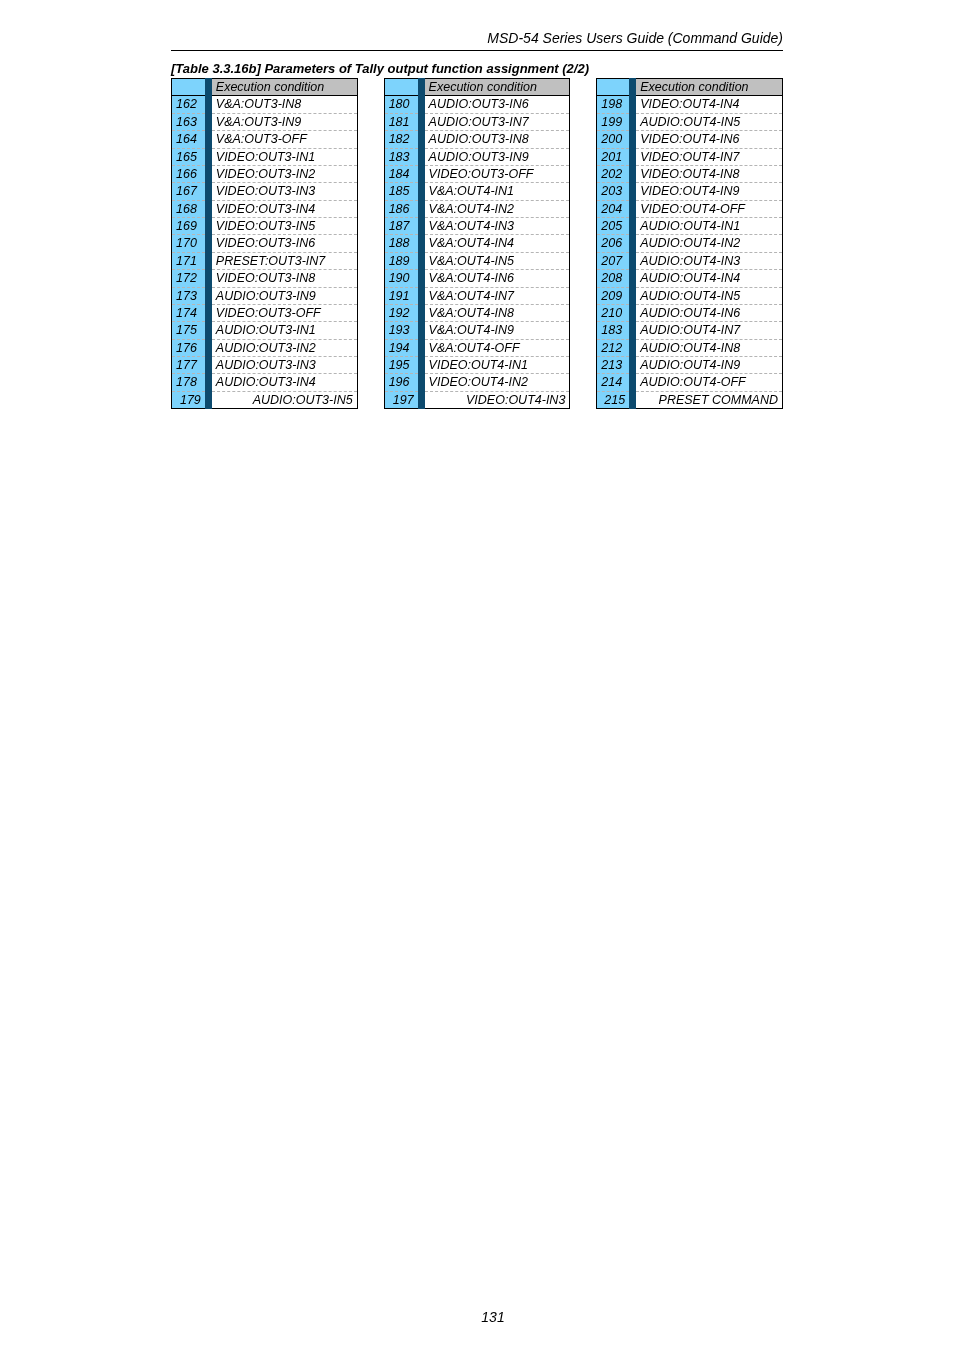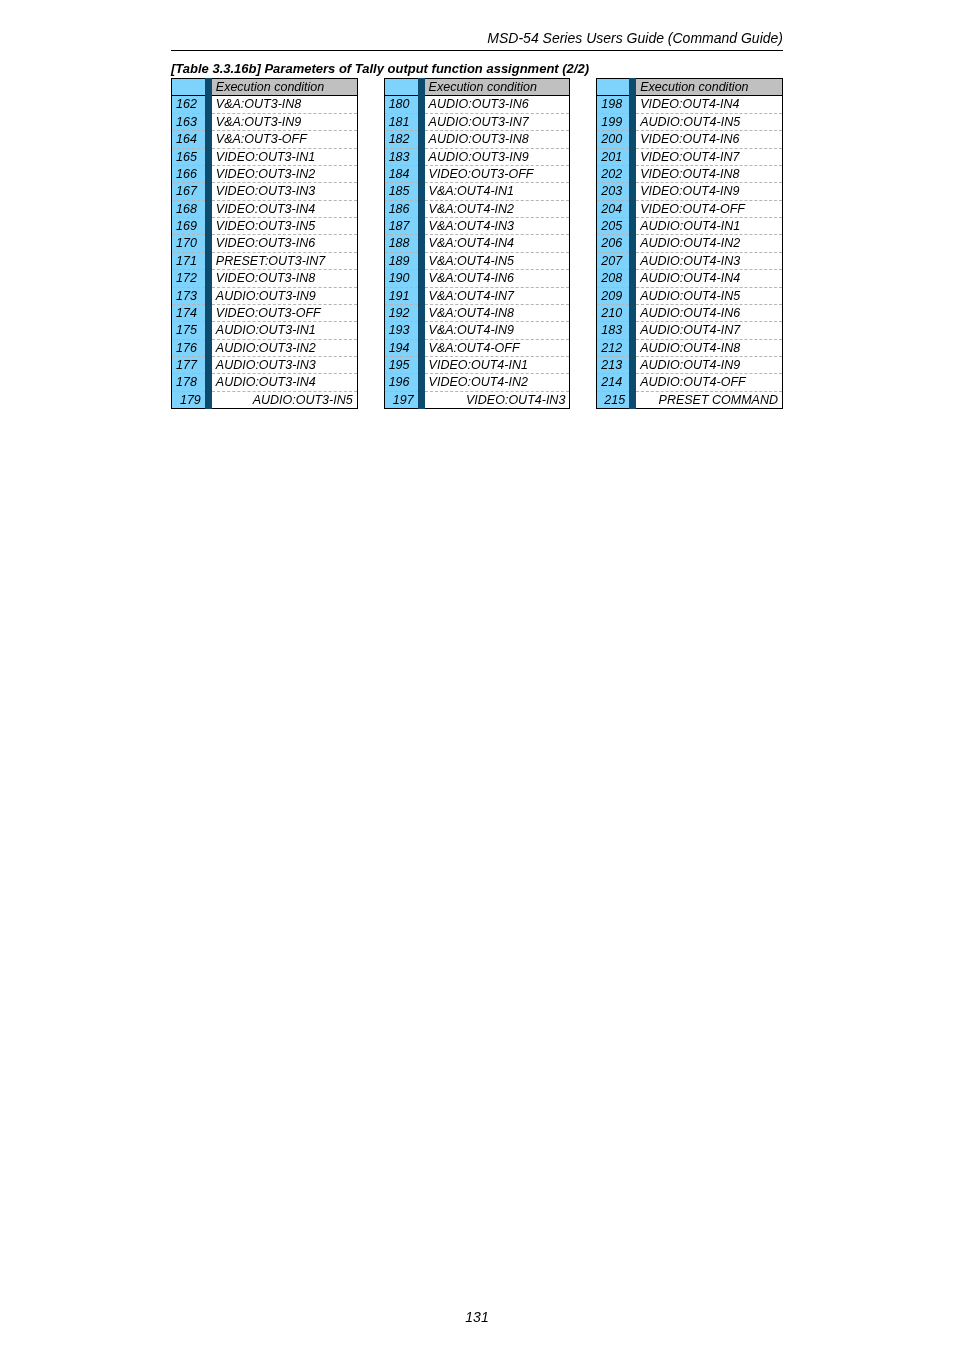--- a/index.html
+++ b/index.html
@@ -73,21 +73,21 @@
     border: 1px solid #000;
   }
   
   table.ptab tbody tr:last-child td {
     border-bottom: none;
     text-align: right;
   }
   .page-number {
     position: absolute;
     bottom: 26px;
-    left: 0;
+    left: 16px;
     width: 100%;
     text-align: center;
     font-size: 14px;
   }
 </style>
 </head>
 <body>
 
 <div class="page">
 

